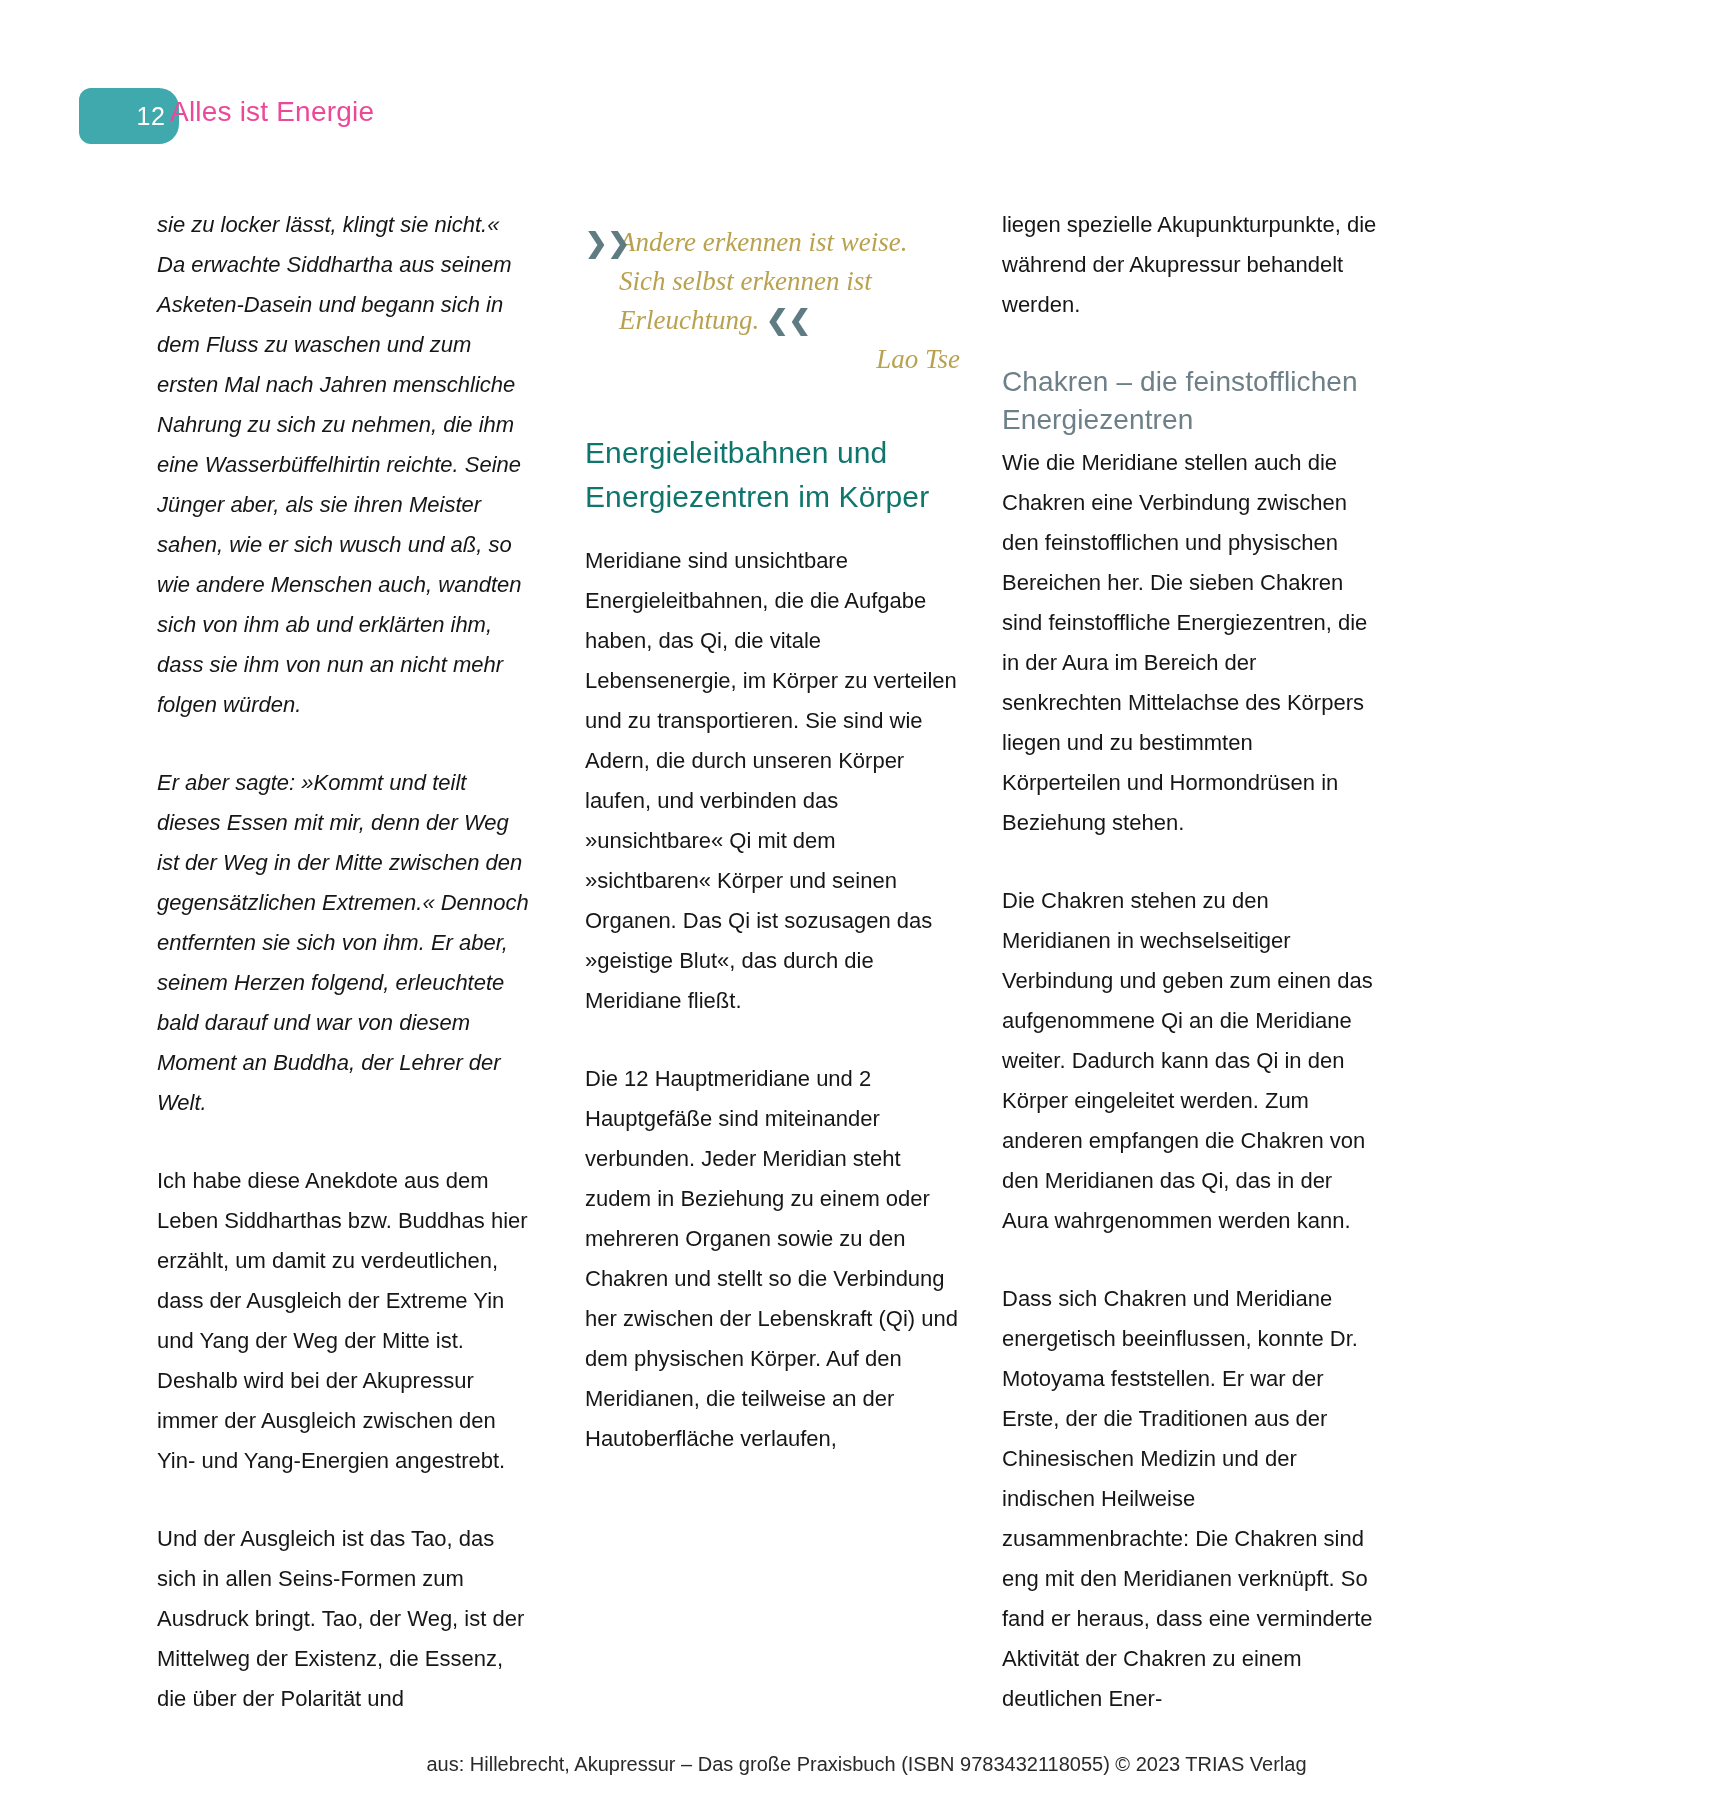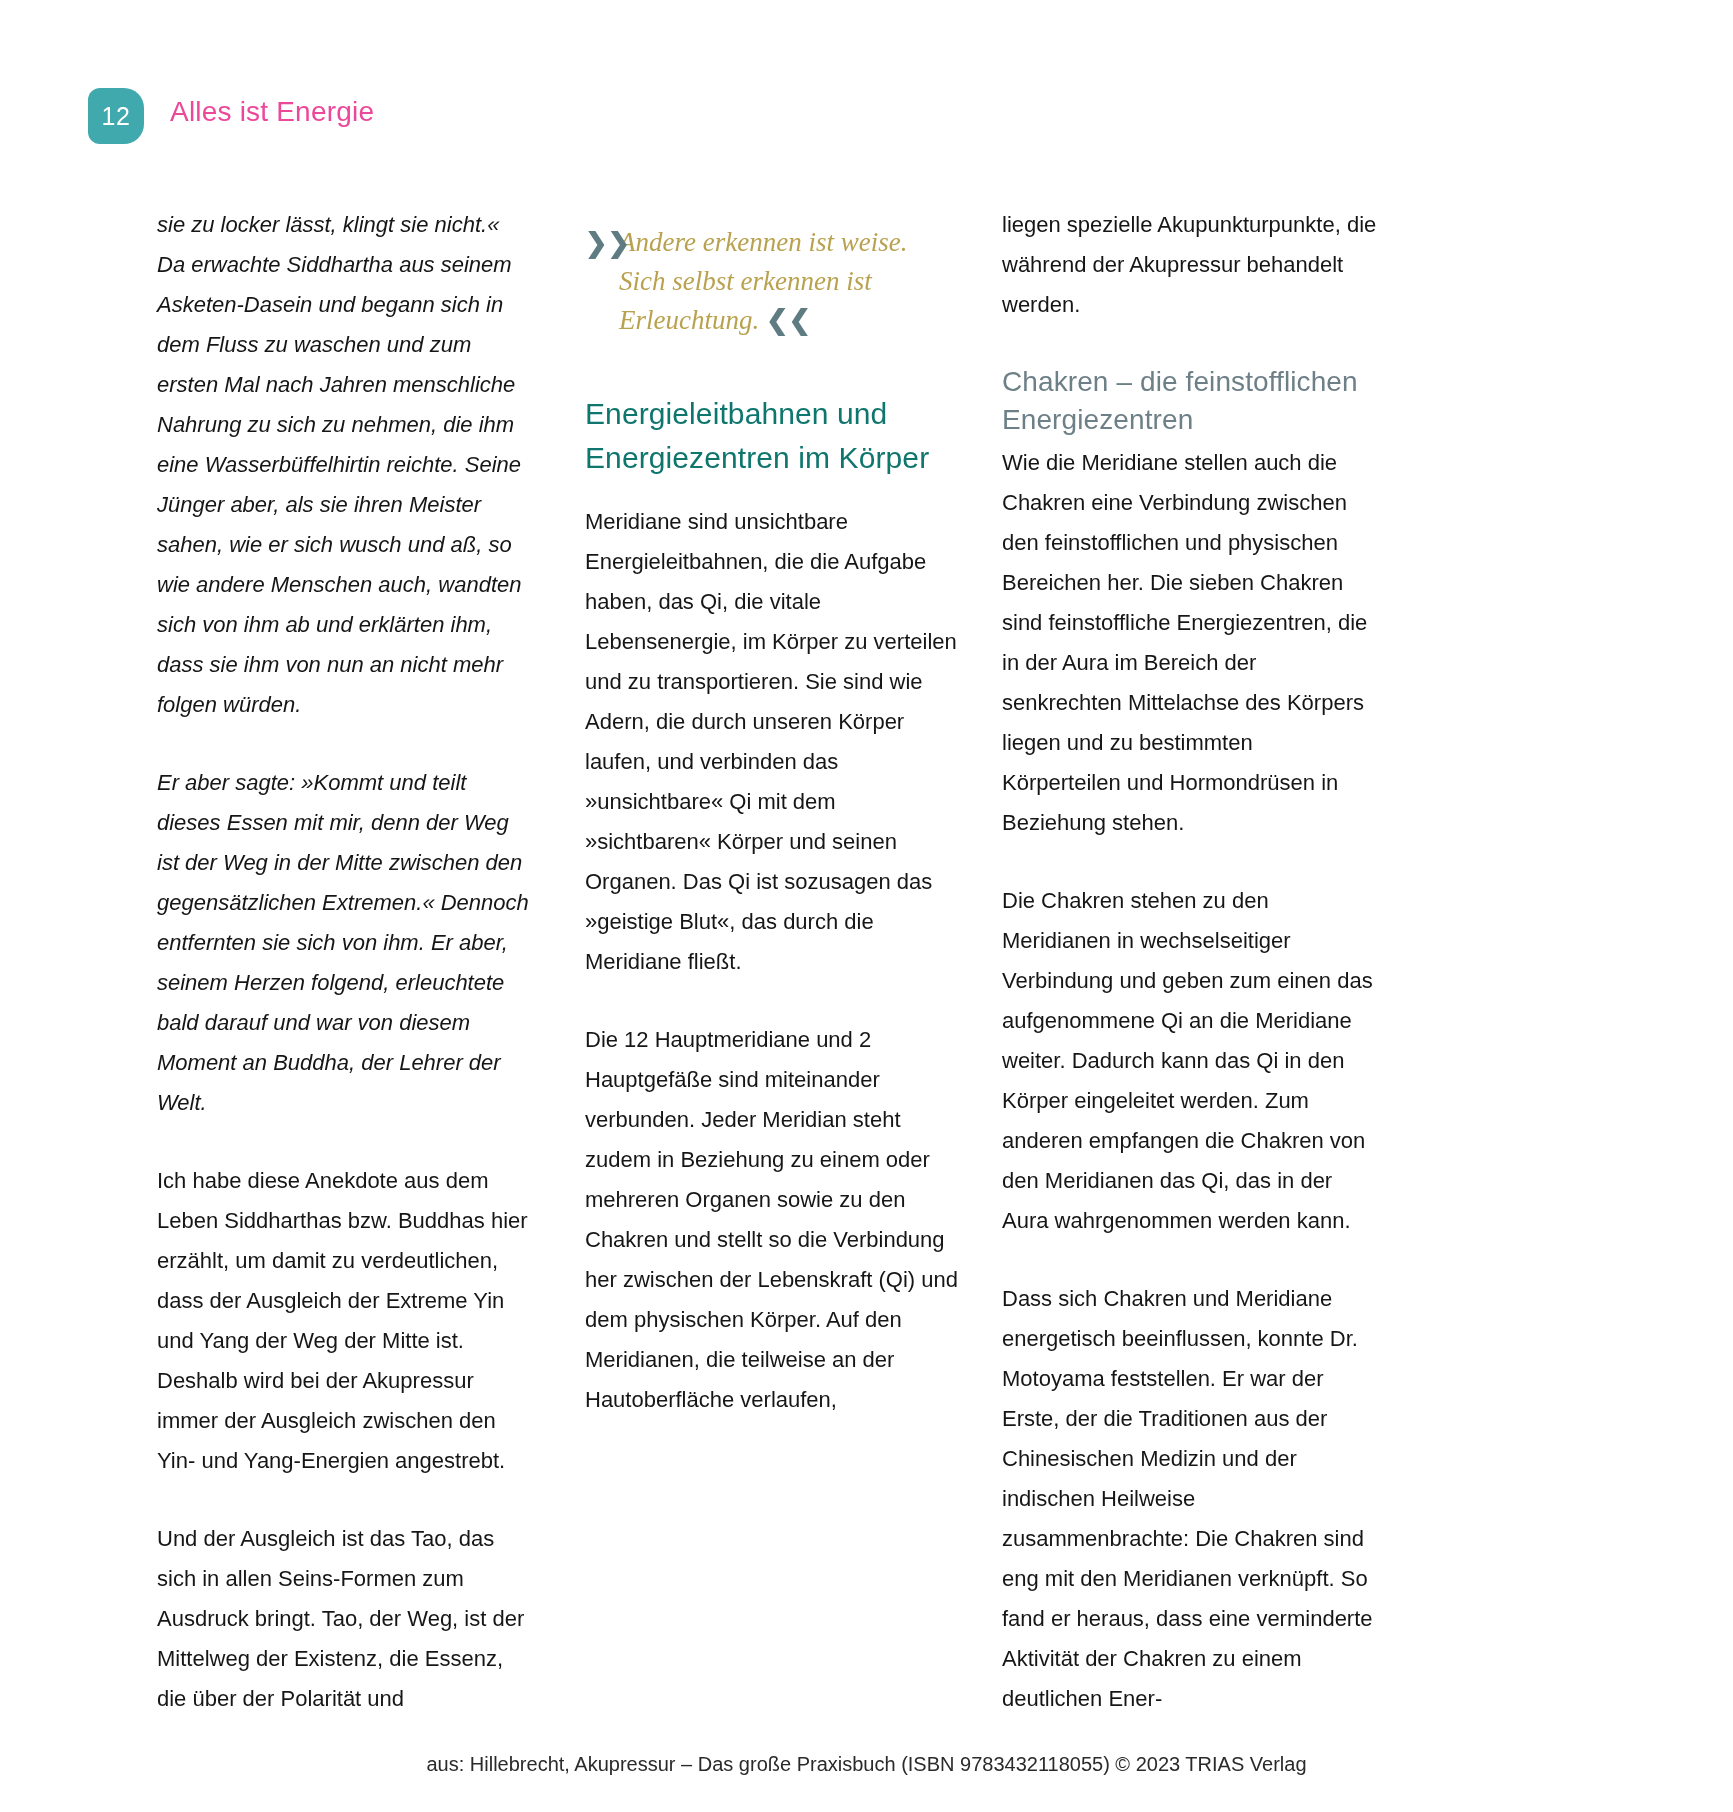--- a/index.html
+++ b/index.html
@@ -18,33 +18,34 @@
   
   .page-header {
     position: absolute;
     left: 0;
     top: 88px;
     width: 100%;
     height: 56px;
   }
   .page-number-badge {
     position: absolute;
-    left: 88px;
+    left: 79px;
     top: 0;
     width: 56px;
     height: 56px;
     background: #3fa9ad;
     border-radius: 12px 20px 20px 12px;
     color: #ffffff;
     font-family: "Liberation Sans", sans-serif;
     font-size: 25px;
     display: flex;
     align-items: center;
     justify-content: center;
     letter-spacing: 0.5px;
+    padding-left: 44px;
   }
   .page-header-title {
     position: absolute;
     left: 170px;
     top: 8px;
     font-family: "Liberation Sans", sans-serif;
     font-size: 28px;
     color: #ec4899;
     letter-spacing: 0.2px;
   }
@@ -165,20 +166,21 @@
     <p class="body-text italic">sie zu locker lässt, klingt sie nicht.« Da erwachte Siddhartha aus seinem Asketen-Dasein und begann sich in dem Fluss zu waschen und zum ersten Mal nach Jahren menschliche Nahrung zu sich zu nehmen, die ihm eine Wasserbüffelhirtin reichte. Seine Jünger aber, als sie ihren Meister sahen, wie er sich wusch und aß, so wie andere Menschen auch, wandten sich von ihm ab und erklärten ihm, dass sie ihm von nun an nicht mehr folgen würden.</p>
     <p class="body-text italic">Er aber sagte: »Kommt und teilt dieses Essen mit mir, denn der Weg ist der Weg in der Mitte zwischen den gegensätzlichen Extremen.« Dennoch entfernten sie sich von ihm. Er aber, seinem Herzen folgend, erleuchtete bald darauf und war von diesem Moment an Buddha, der Lehrer der Welt.</p>
     <p class="body-text">Ich habe diese Anekdote aus dem Leben Siddharthas bzw. Buddhas hier erzählt, um damit zu verdeutlichen, dass der Ausgleich der Extreme Yin und Yang der Weg der Mitte ist. Deshalb wird bei der Akupressur immer der Ausgleich zwischen den Yin- und Yang-Energien angestrebt.</p>
     <p class="body-text tight">Und der Ausgleich ist das Tao, das sich in allen Seins-Formen zum Ausdruck bringt. Tao, der Weg, ist der Mittelweg der Existenz, die Essenz, die über der Polarität und</p>
   </div>
 
   <div class="col col-2">
 
     <div class="pull-quote">
       <span class="quote-mark-open">❯❯</span><span>Andere erkennen ist weise. Sich selbst erkennen ist Erleuchtung.</span>&nbsp;<span class="quote-mark-close">❮❮</span>
+      <span class="quote-attrib">Lao Tse</span>
     </div>
 
     <h2 class="section-title">Energieleitbahnen und Energiezentren im Körper</h2>
 
 
     <p class="body-text">Meridiane sind unsichtbare Energieleitbahnen, die die Aufgabe haben, das Qi, die vitale Lebensenergie, im Körper zu verteilen und zu transportieren. Sie sind wie Adern, die durch unseren Körper laufen, und verbinden das »unsichtbare« Qi mit dem »sichtbaren« Körper und seinen Organen. Das Qi ist sozusagen das »geistige Blut«, das durch die Meridiane fließt.</p>
     <p class="body-text tight">Die 12 Hauptmeridiane und 2 Hauptgefäße sind miteinander verbunden. Jeder Meridian steht zudem in Beziehung zu einem oder mehreren Organen sowie zu den Chakren und stellt so die Verbindung her zwischen der Lebenskraft (Qi) und dem physischen Körper. Auf den Meridianen, die teilweise an der Hautoberfläche verlaufen,</p>
   </div>
 
   <div class="col col-3">

